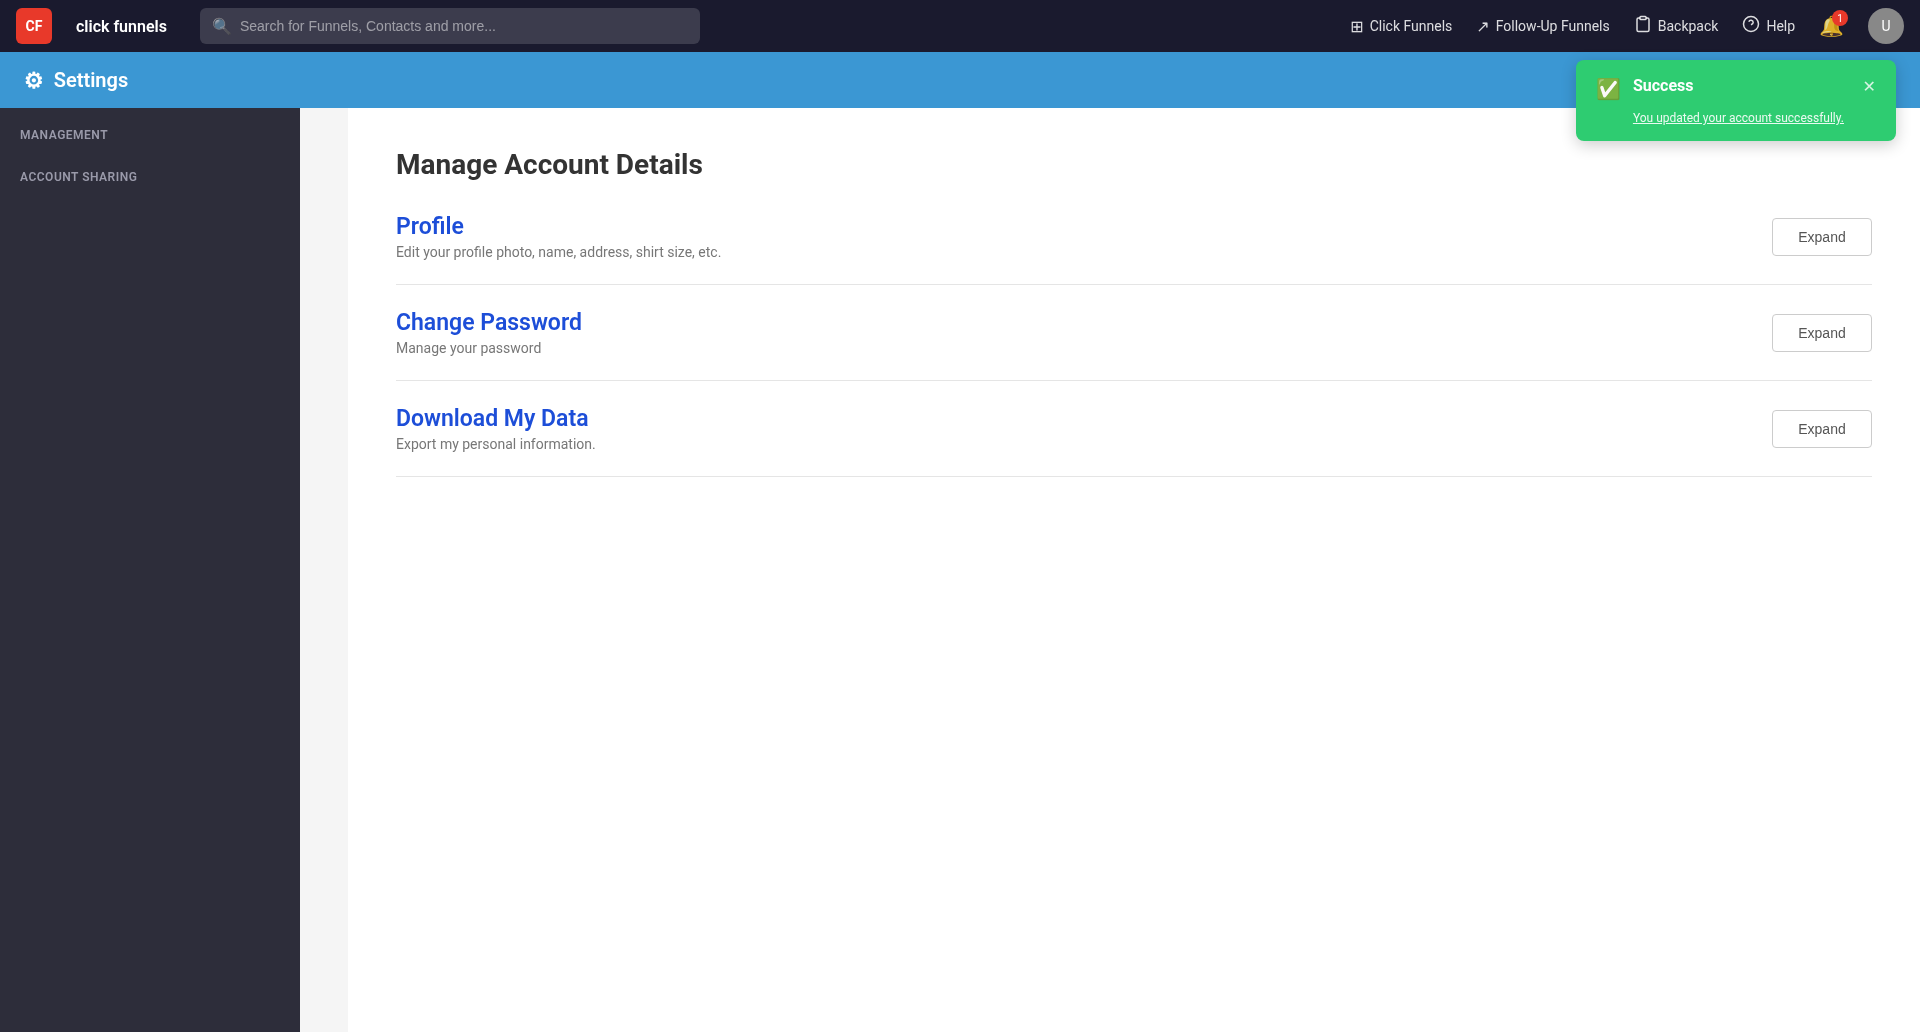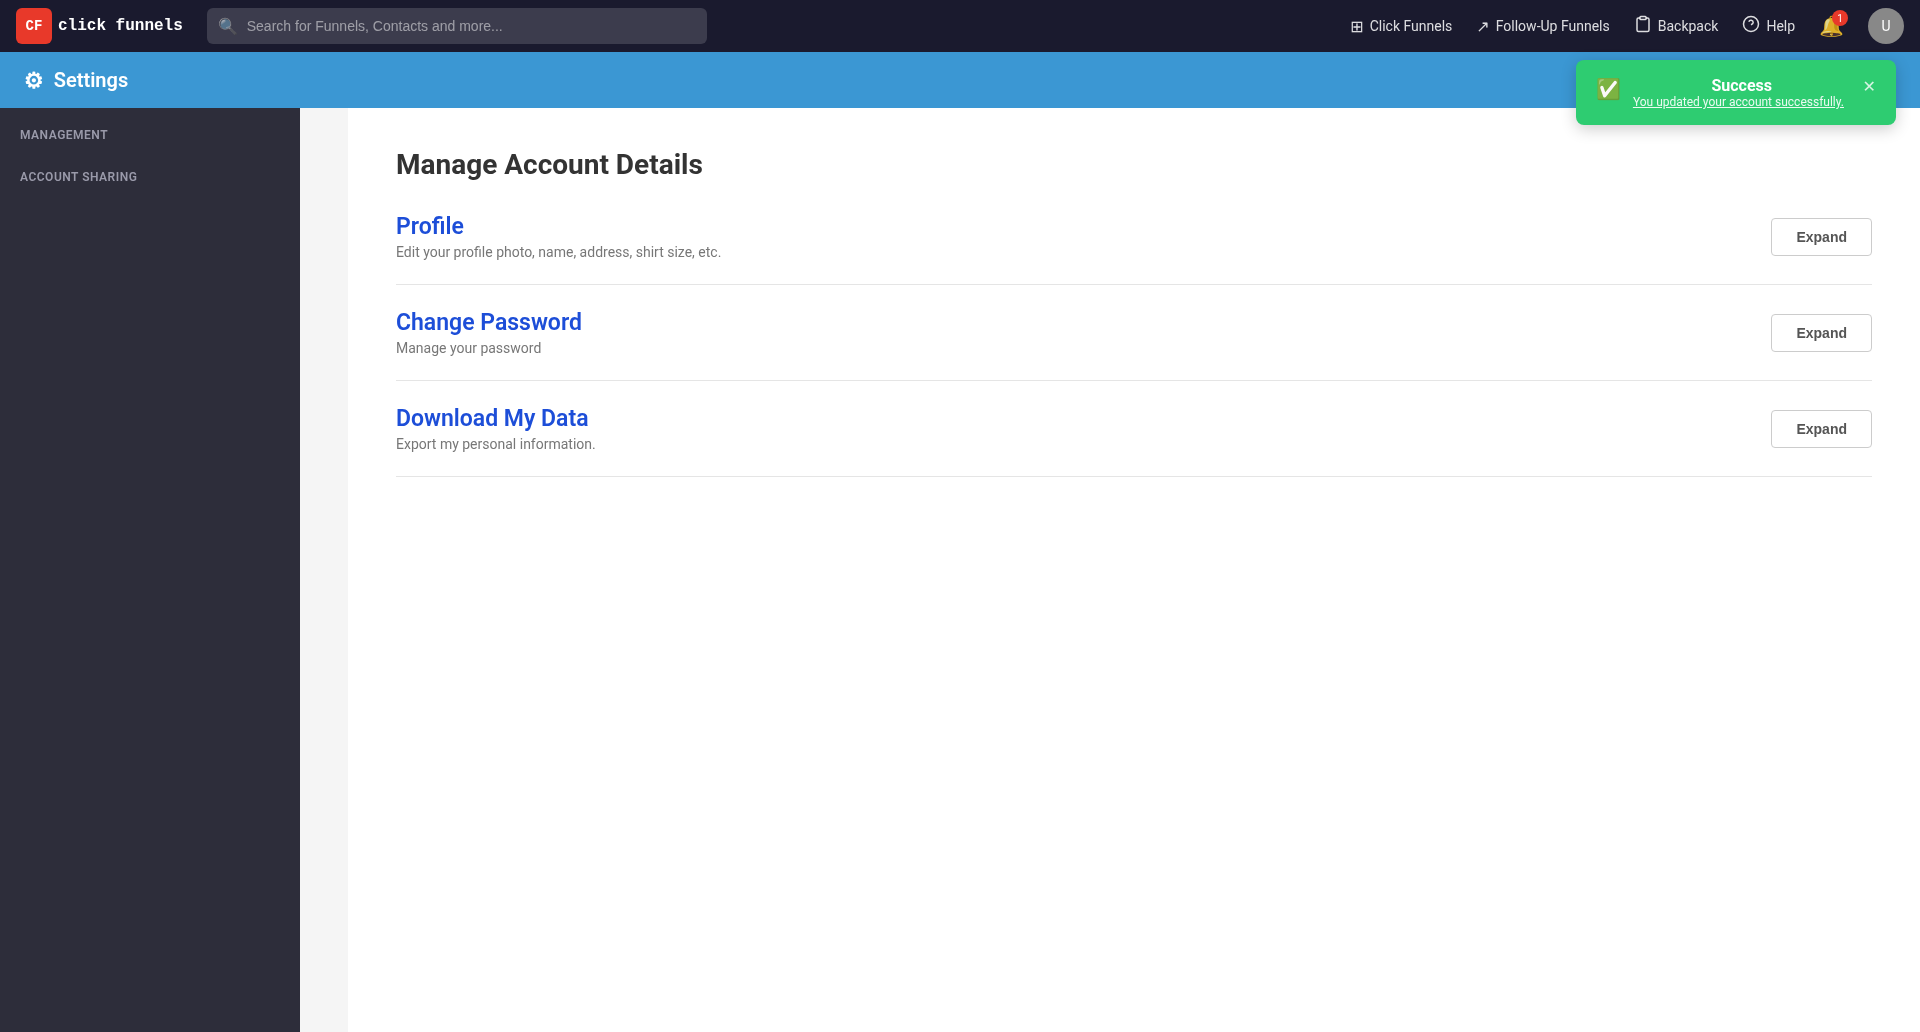--- a/index.html
+++ b/index.html
@@ -13,23 +13,22 @@
       align-items: center;
       padding: 0 16px;
       gap: 24px;
       position: fixed;
       top: 0; left: 0; right: 0;
       z-index: 100;
     }
     .logo-area {
       display: flex;
       align-items: center;
-      gap: 6px;
+      gap: 24px;
       min-width: 160px;
-      font-family: Liberation Mono, monospace;
     }
     .logo-icon {
       width: 36px;
       height: 36px;
       background: #e8392a;
       border-radius: 6px;
       display: flex;
       align-items: center;
       justify-content: center;
       color: white;
@@ -217,42 +216,41 @@
     .expand-btn {
       border: 1px solid #ccc;
       background: white;
       color: #555;
       padding: 10px 24px;
       border-radius: 4px;
       font-size: 14px;
       cursor: pointer;
       min-width: 100px;
       text-align: center;
-      font-weight: bold;
     }
 
     
     .toast {
       position: fixed;
       top: 60px;
       right: 24px;
       background: #2ecc71;
       color: white;
       border-radius: 8px;
       padding: 16px 20px;
       min-width: 320px;
       box-shadow: 0 4px 16px rgba(0,0,0,0.2);
       display: flex;
       align-items: flex-start;
       gap: 12px;
       z-index: 200;
     }
     .toast-icon { font-size: 20px; margin-top: 1px; }
     .toast-content { flex: 1; }
-    .toast-title { font-size: 16px; font-weight: 700; margin-bottom: 0; text-align: center; }
+    .toast-title { font-size: 16px; font-weight: 700; margin-bottom: 16px; }
     .toast-message { font-size: 12px; opacity: 0.9; text-decoration: underline; }
     .toast-close {
       cursor: pointer;
       font-size: 16px;
       opacity: 0.8;
       margin-top: 1px;
     }
   </style>
 </head>
 <body>

